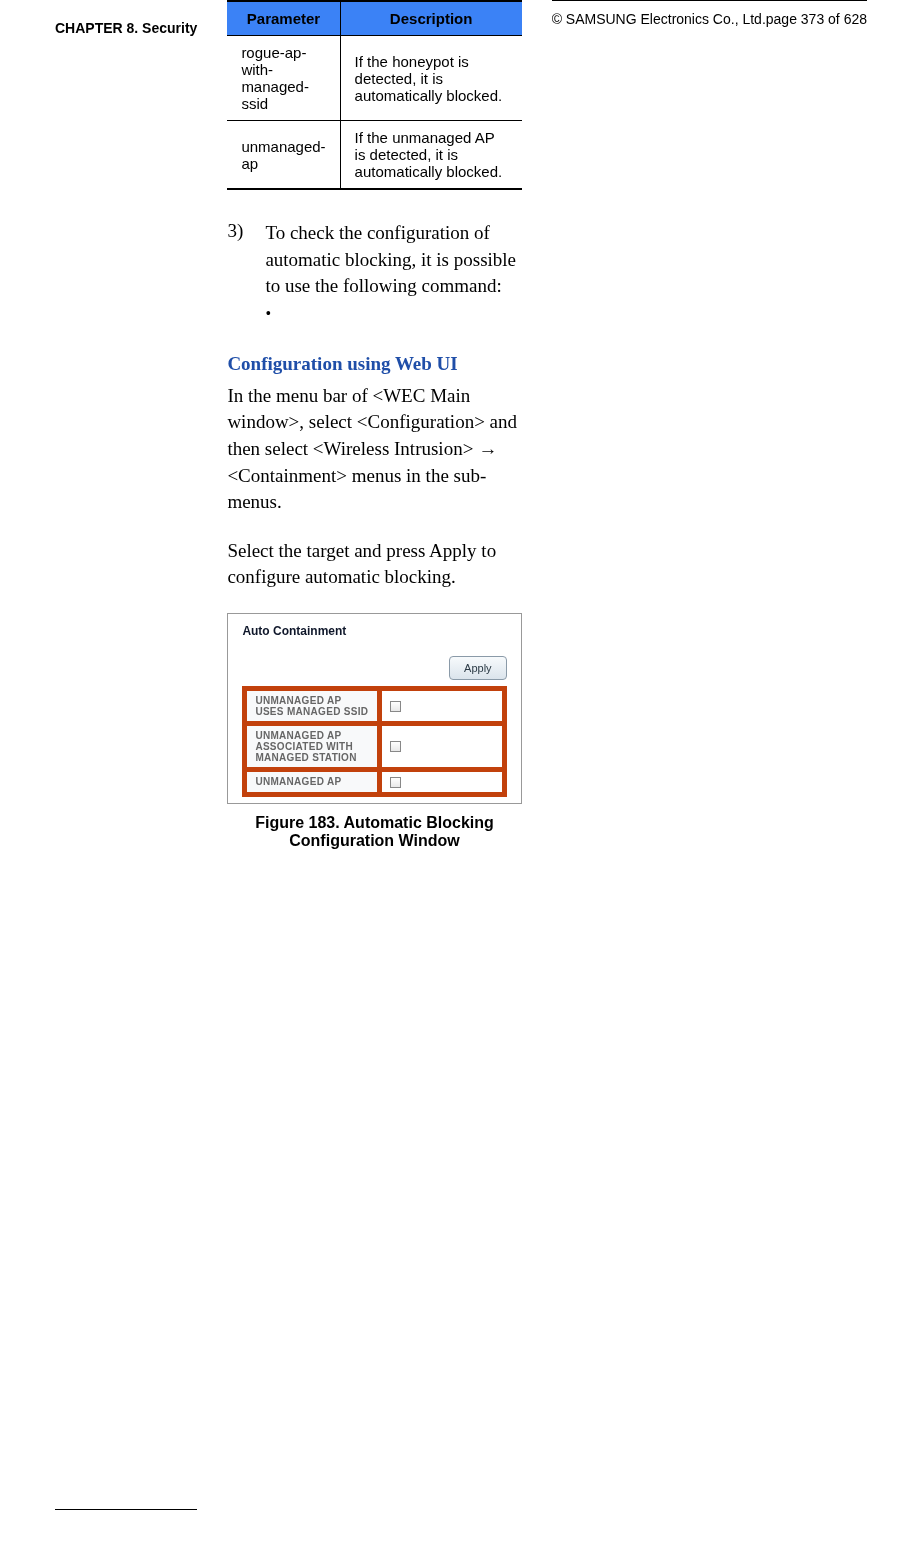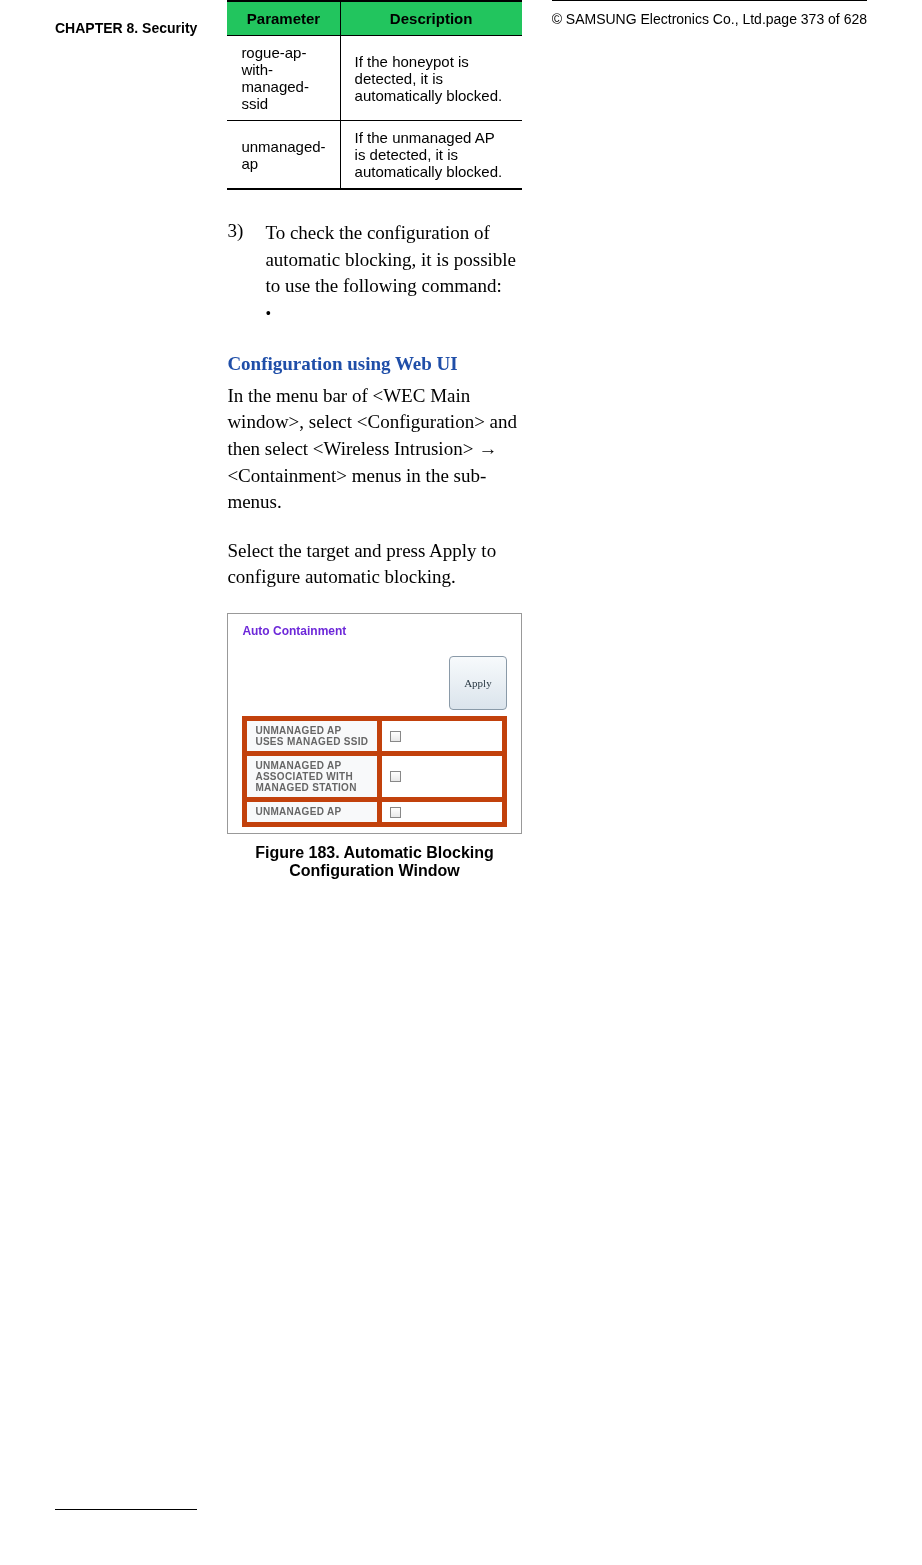--- a/index.html
+++ b/index.html
@@ -39,21 +39,21 @@
     .param-table {
       width: 100%;
       border-collapse: collapse;
       margin-bottom: 30px;
       font-family: Arial, sans-serif;
       font-size: 15px;
       border-top: 2px solid #000;
       border-bottom: 2px solid #000;
     }
     .param-table th {
-      background: #22c55e;
+      background: #3b82f6;
       font-weight: bold;
       text-align: center;
       padding: 8px 12px;
       border: 1px solid #000;
     }
     .param-table th:first-child { border-left: none; }
     .param-table th:last-child { border-right: none; }
     .param-table td {
       padding: 8px 14px;
       border: 1px solid #000;
@@ -91,34 +91,34 @@
     .arrow { font-family: Arial, sans-serif; }
     .figure-box {
       border: 1px solid #999;
       padding: 10px 14px 6px 14px;
       margin-bottom: 10px;
       font-family: "Segoe UI", Tahoma, Arial, sans-serif;
       font-size: 11px;
       background: #fff;
     }
     .figure-title {
-      color: #6d28d9;
+      color: #0f172a;
       font-weight: bold;
       font-size: 12px;
       margin-bottom: 18px;
     }
     .apply-row {
       display: flex;
       justify-content: flex-end;
       margin-bottom: 6px;
     }
     .apply-btn {
-      font-family: Liberation Serif, serif;
+      font-family: Liberation Sans, sans-serif;
       font-size: 11px;
-      padding: 20px 14px;
+      padding: 5px 14px;
       border: 1px solid #8a9aa8;
       border-radius: 4px;
       background: linear-gradient(#f7fafc, #dbe4ec);
       color: #2b3a45;
       cursor: pointer;
     }
     .fig-table {
       width: 100%;
       border-collapse: collapse;
       font-size: 10px;

